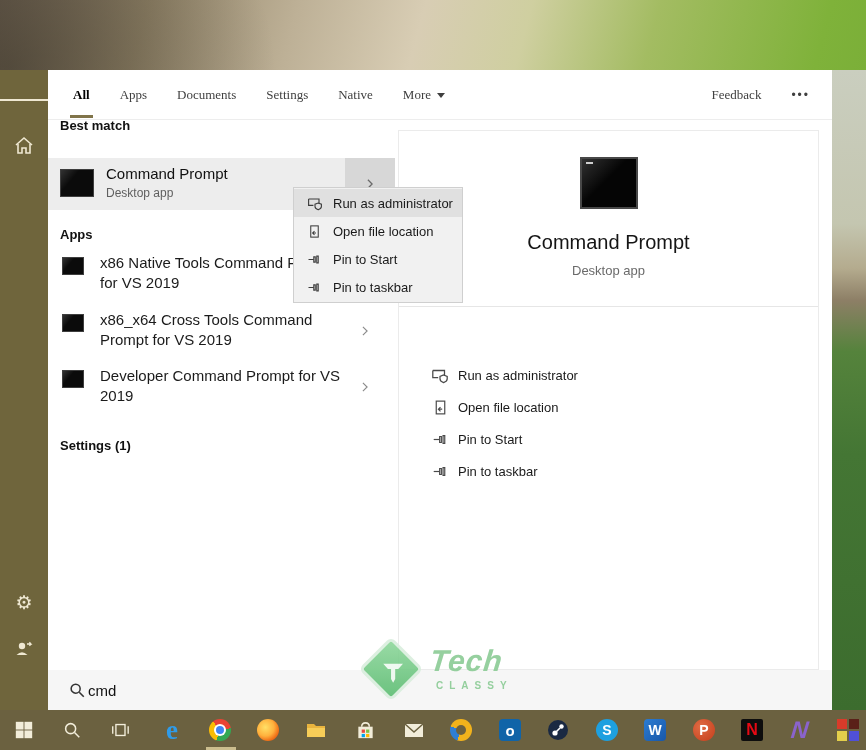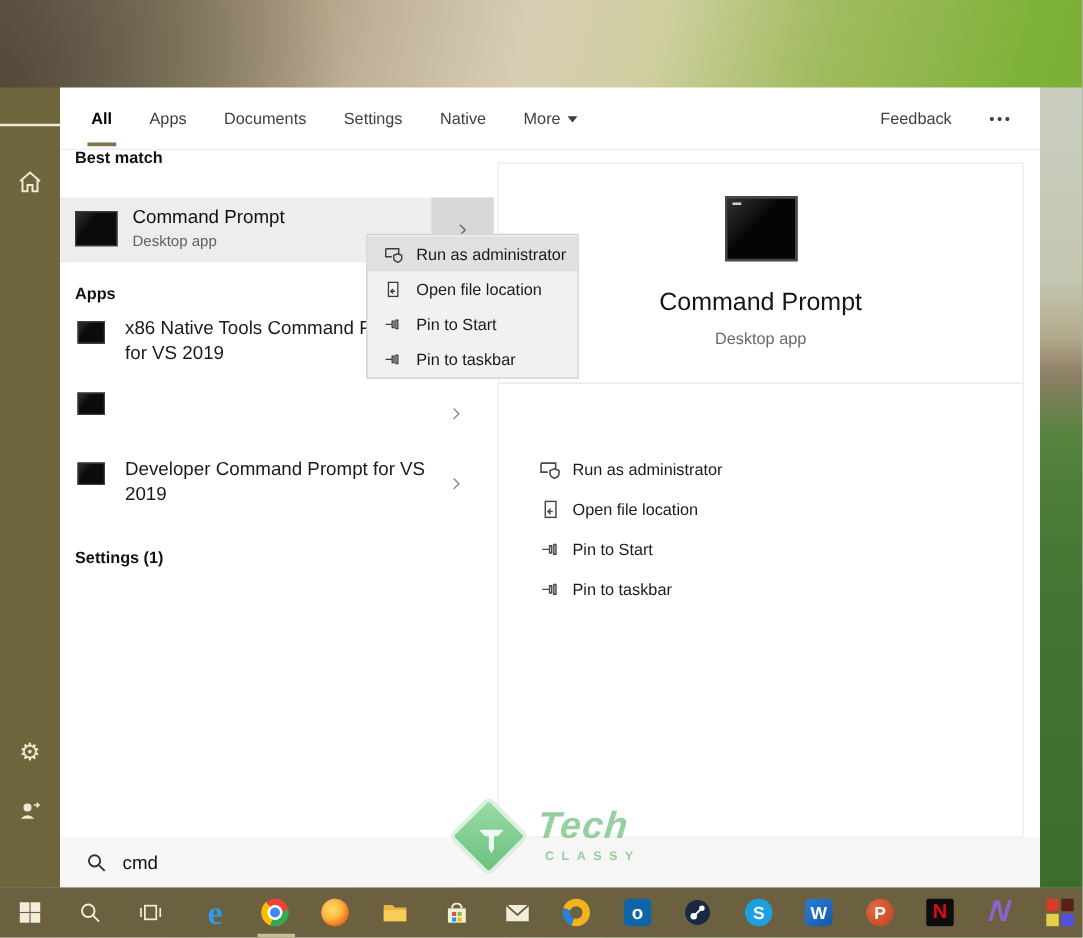--- a/index.html
+++ b/index.html
@@ -13,21 +13,21 @@
   .right-strip{position:absolute;left:832px;top:70px;width:34px;height:640px;
     background:linear-gradient(180deg,#cacebf 0%,#c4c6b0 24%,#b4ab8e 31%,#8d7f66 36%,#55833c 44%,#447634 60%,#3c6c2e 100%);}
   
   .rail{position:absolute;left:0;top:70px;width:48px;height:640px;background:#6f653c;}
   .rail .ric{position:absolute;left:0;width:48px;height:28px;display:flex;align-items:center;justify-content:center;color:#efe8d2;}
   .burger span{display:block;width:20px;height:2px;background:#efe8d2;margin:2.5px 0;}
   
   .win{position:absolute;left:48px;top:70px;width:784px;height:640px;background:#fff;}
   .hdr{position:absolute;left:0;top:0;width:100%;height:50px;display:flex;align-items:center;
        padding:0 22px 0 25px;box-sizing:border-box;gap:30px;border-bottom:1px solid #ededed;font-size:13px;color:#3f3f3f;}
-  .tab{position:relative;cursor:pointer;white-space:nowrap;}
+  .tab{position:relative;cursor:pointer;white-space:nowrap;font-family:Liberation Serif, serif;}
   .tab.active{font-weight:bold;color:#000;}
   .tab.active::after{content:"";position:absolute;left:-3px;right:-3px;bottom:-15px;height:3px;background:#80744a;}
   .caret{display:inline-block;width:0;height:0;border-left:4px solid transparent;border-right:4px solid transparent;
          border-top:5px solid #3f3f3f;margin-left:6px;vertical-align:middle;}
   .feedback{margin-left:auto;text-align:right;}
   .dots{letter-spacing:2px;color:#3f3f3f;font-size:12px;}
   .sechdr{position:absolute;left:12px;font-size:13px;font-weight:bold;color:#111;}
   
   .bmrow{position:absolute;left:0;top:88px;width:347px;height:52px;background:#ededed;cursor:pointer;}
   .term-sm{position:absolute;background:#0b0b0b;border:1px solid #3e3e3e;box-sizing:border-box;
@@ -54,21 +54,21 @@
            background-image:linear-gradient(135deg,rgba(255,255,255,.18),rgba(255,255,255,0) 45%);}
   .bigicon::before{content:"";position:absolute;left:4px;top:3px;width:7px;height:2px;background:#cfcfcf;}
   .ptitle{position:absolute;left:0;top:100px;width:100%;text-align:center;font-size:20px;color:#151515;}
   .psub{position:absolute;left:0;top:132px;width:100%;text-align:center;font-size:13px;color:#6a6a6a;}
   .pdivider{position:absolute;left:0;top:175px;width:100%;height:1px;background:#e6e6e6;}
   .pact{position:absolute;left:0;width:100%;height:32px;display:flex;align-items:center;gap:9px;padding-left:32px;box-sizing:border-box;font-size:13px;color:#1a1a1a;cursor:pointer;}
   .pico{width:18px;height:18px;flex:0 0 18px;display:flex;align-items:center;justify-content:center;}
   
   .sbar{position:absolute;left:0;top:600px;width:784px;height:40px;background:#f6f6f6;display:flex;align-items:center;}
   .sbar .mag{margin-left:20px;}
-  .sinput{border:none;background:transparent;outline:none;font-size:15px;color:#111;margin-left:10px;width:300px;
+  .sinput{border:none;background:transparent;outline:none;font-size:15px;color:#111;width:300px;
           font-family:"Liberation Sans",sans-serif;}
   
   .wm{position:absolute;left:356px;top:638px;width:170px;height:68px;z-index:40;pointer-events:none;opacity:.9;}
   .wm .diamond{position:absolute;left:12px;top:8px;width:46px;height:46px;transform:rotate(45deg);
        background:linear-gradient(135deg,#8fd79c,#5cbd72);border:3px solid #d9eedd;border-radius:6px;box-sizing:border-box;}
   .wm .tglyph{position:absolute;left:10px;top:7px;width:26px;height:26px;transform:rotate(-45deg);
        background:#eef9f0;clip-path:polygon(12% 22%,88% 22%,70% 42%,58% 42%,58% 80%,50% 95%,42% 80%,42% 42%,30% 42%);}
   .wm .brand{position:absolute;left:74px;top:6px;font-size:30px;font-weight:bold;font-style:italic;color:#8bcb95;
        transform:skewX(-6deg);letter-spacing:1px;}
   .wm .brandsub{position:absolute;left:80px;top:42px;font-size:10px;font-weight:bold;letter-spacing:6px;color:#8bcb95;}
@@ -148,20 +148,21 @@
   </div>
 
   <div class="sechdr" style="top:157px">Apps</div>
 
   <div class="approw" style="top:183px">
     <span class="term-sm"></span>
     <span class="apptitle">x86 Native Tools Command Prompt for VS 2019</span>
   </div>
   <div class="approw" style="top:240px">
     <span class="term-sm"></span>
+    <span class="apptitle">x86_x64 Cross Tools Command Prompt for VS 2019</span>
     <span class="rowchev">
       <svg width="14" height="14" viewBox="0 0 20 20" fill="none" stroke="#8a8a8a" stroke-width="1.6">
           <polyline points="7 4 13 10 7 16"></polyline>
         </svg>
       </span>
   </div>
   <div class="approw" style="top:296px">
     <span class="term-sm"></span>
     <span class="apptitle">Developer Command Prompt for VS 2019</span>
     <span class="rowchev">

